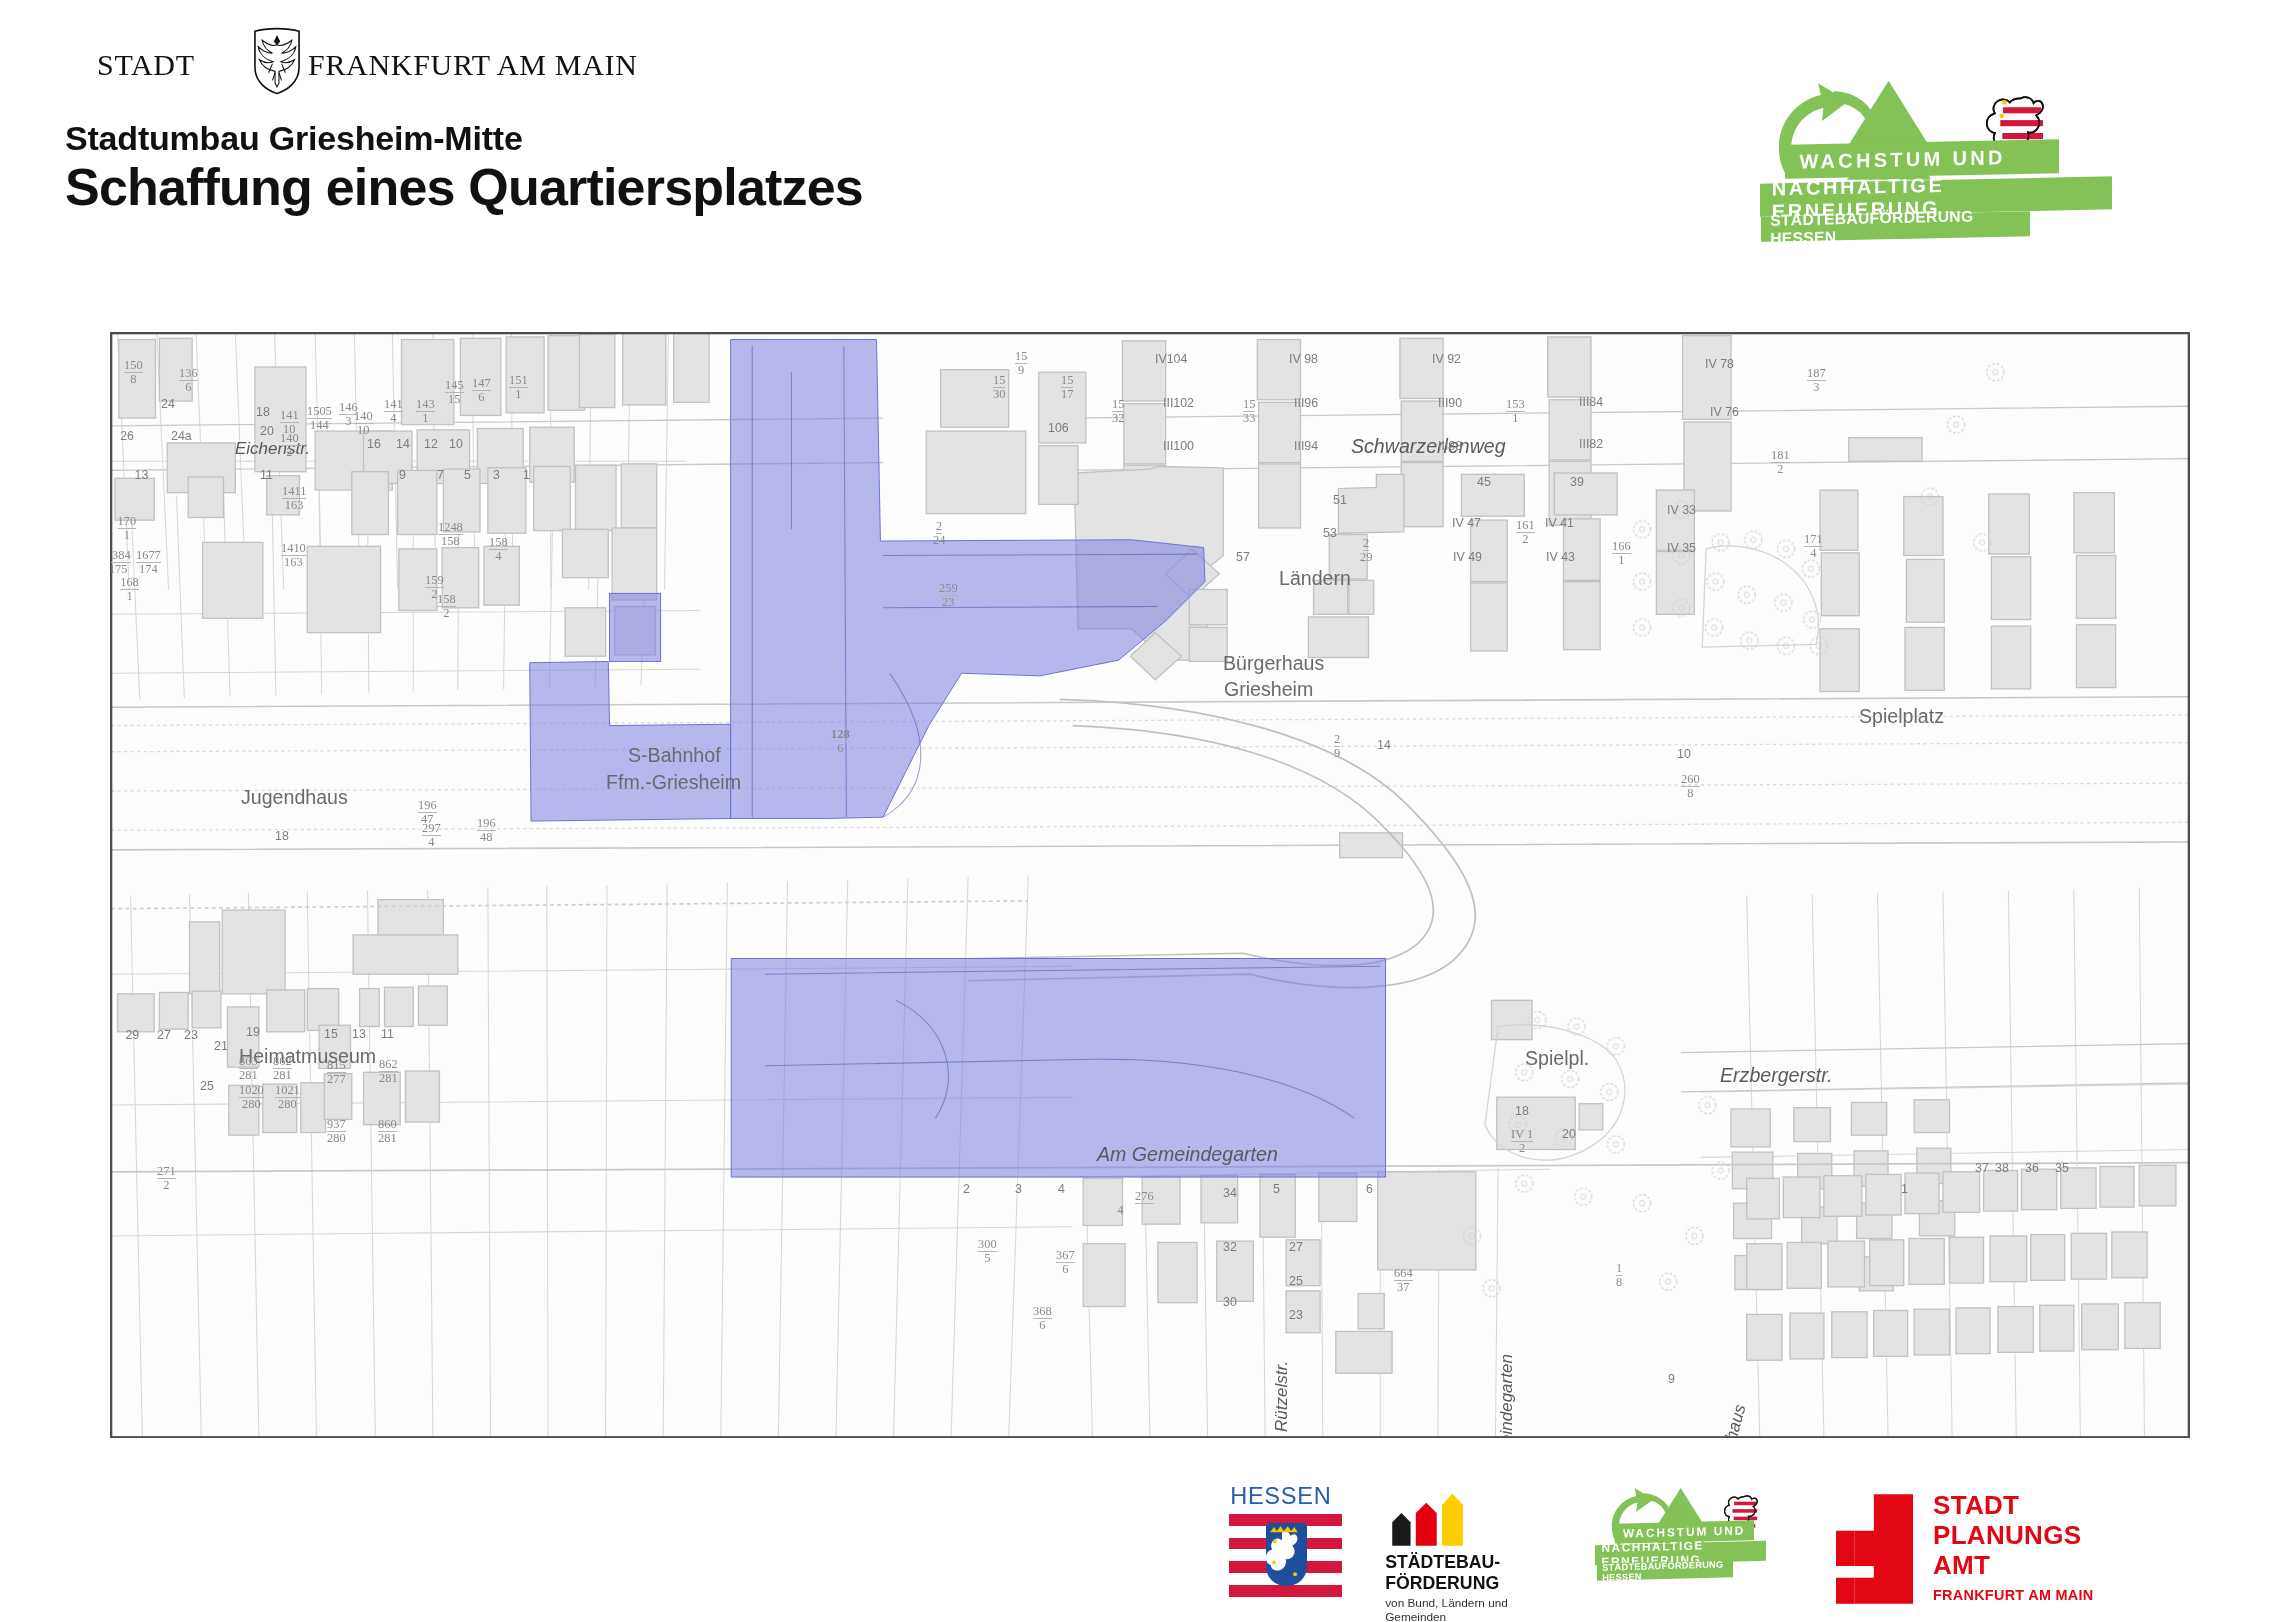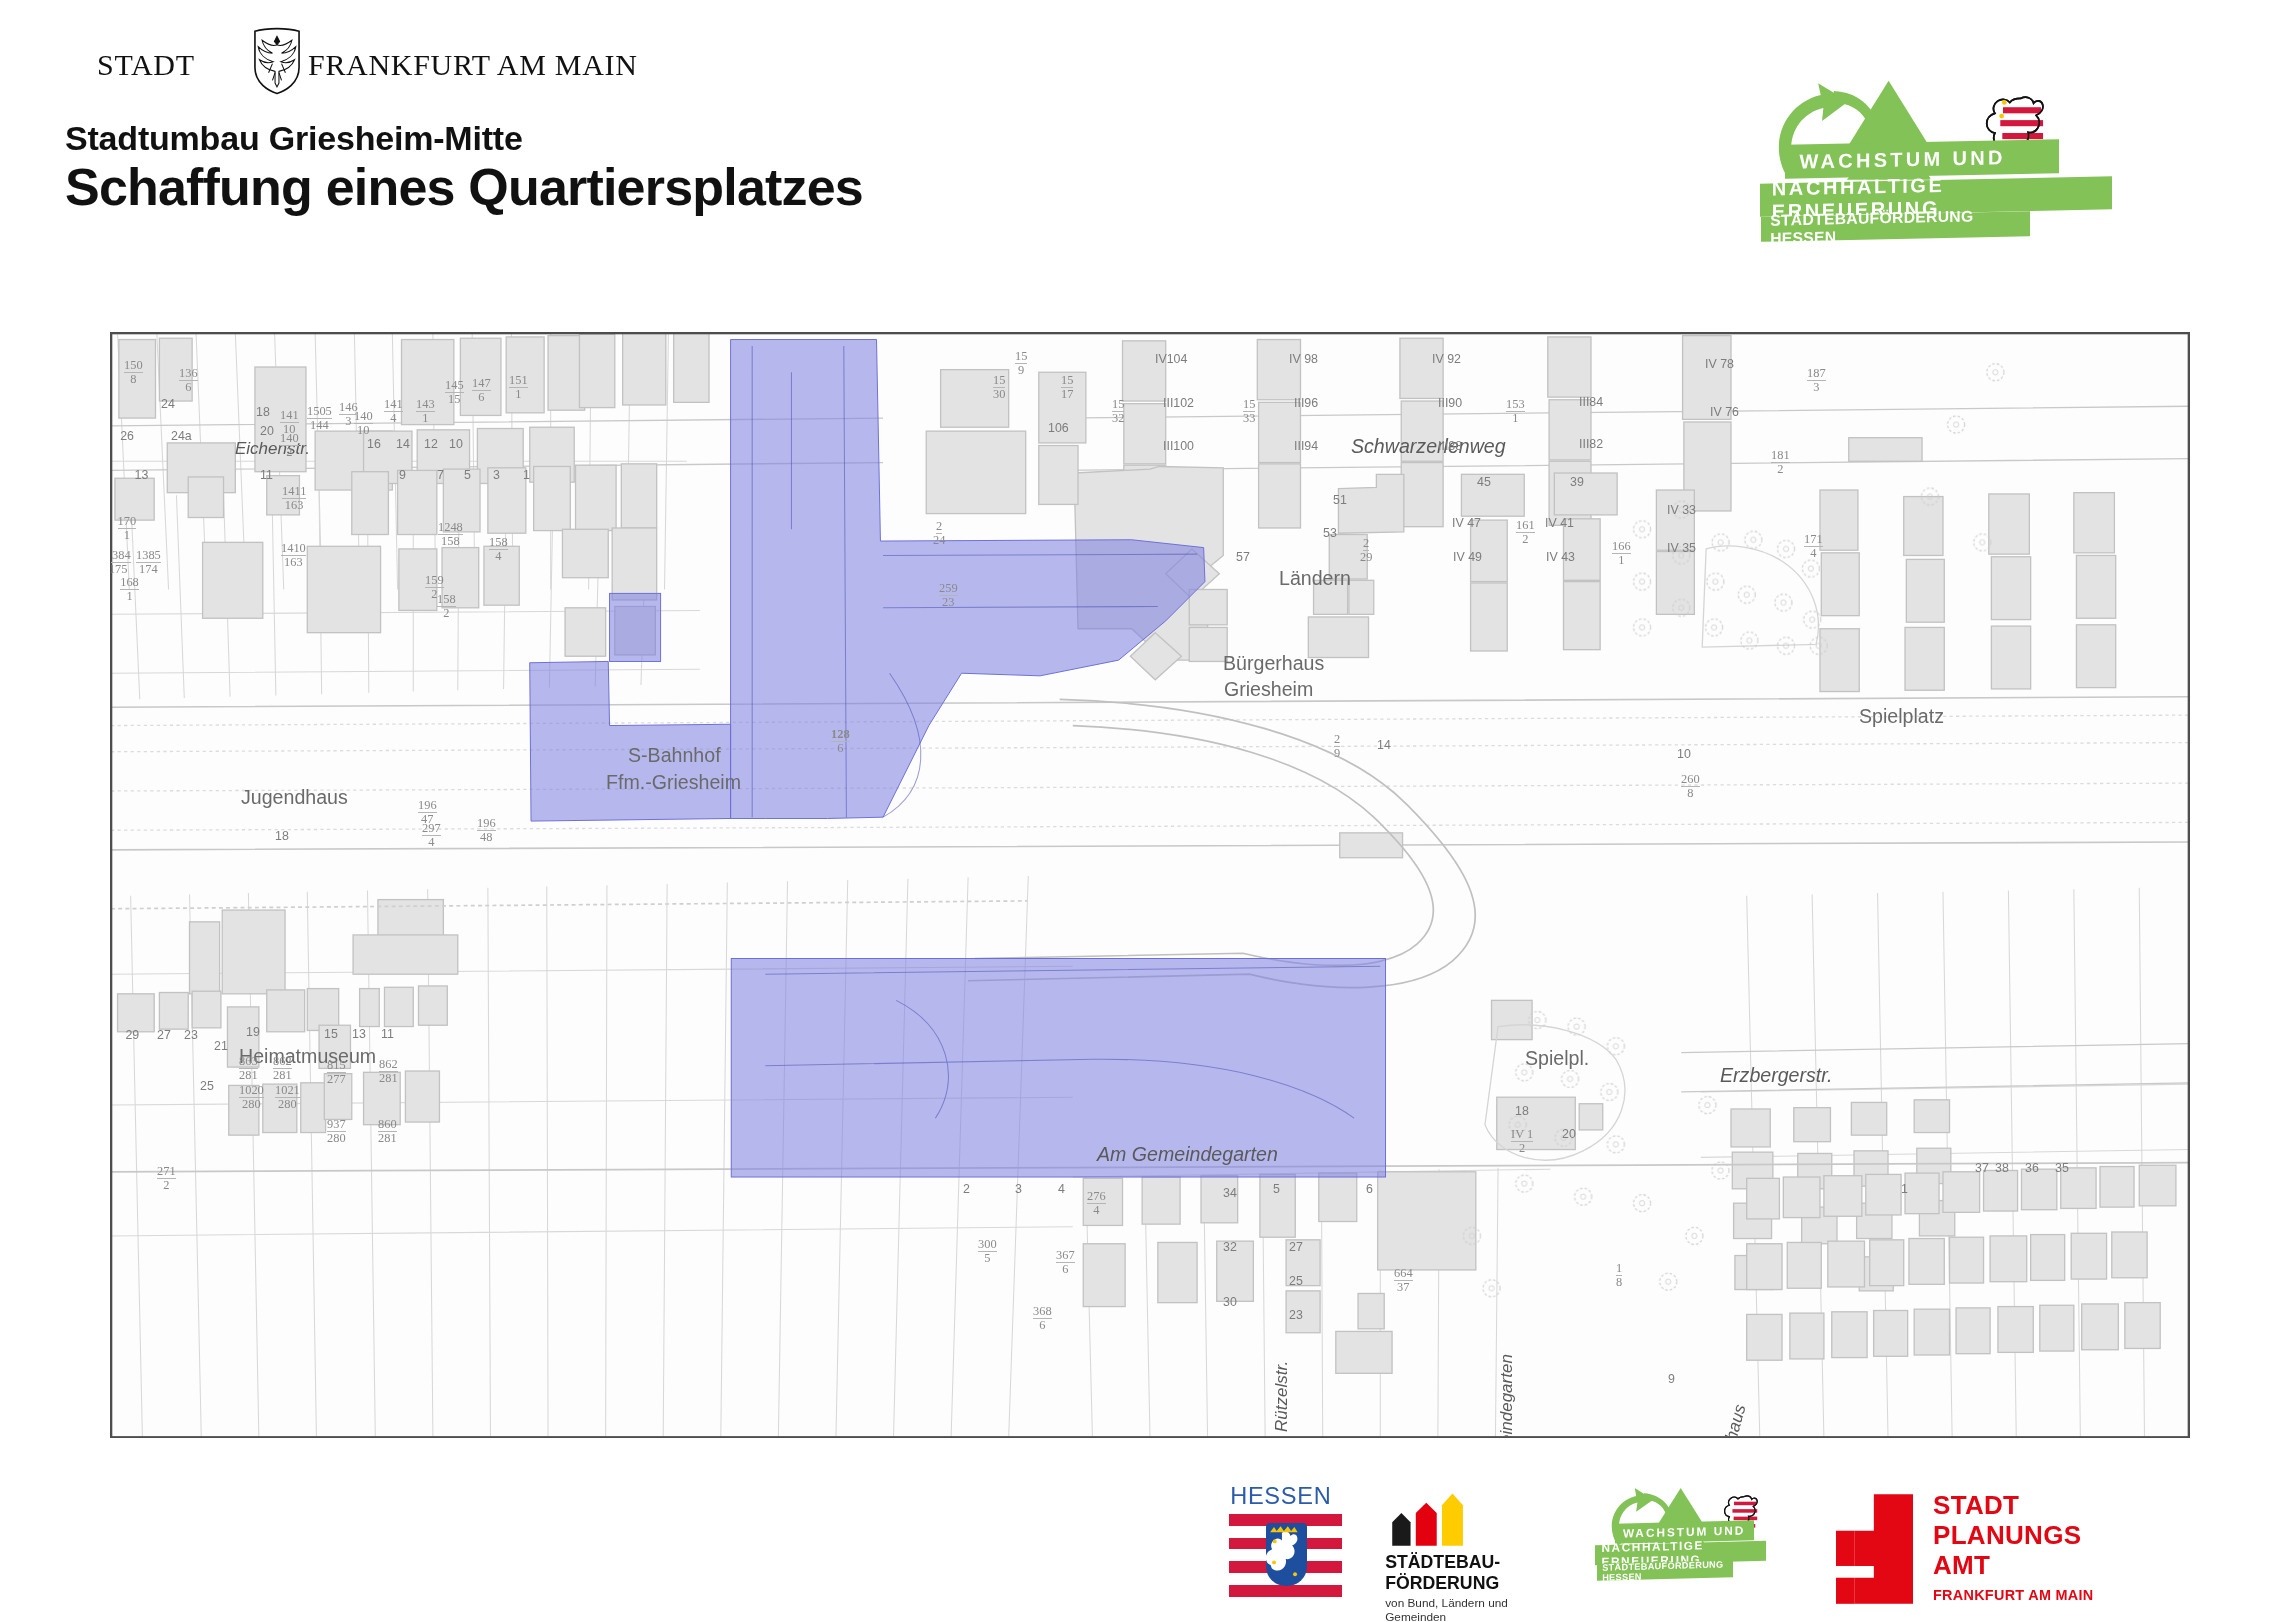--- a/index.html
+++ b/index.html
@@ -480,21 +480,21 @@
       <div class="mlabel" style="left: 149px; top: 136px; font-size: 12.4px; color: rgb(125, 125, 125); line-height: 13px; text-align: center; font-family: &quot;Liberation Sans&quot;, sans-serif;">11</div>
       <div class="mlabel" style="left: 288px; top: 136px; font-size: 12.4px; color: rgb(125, 125, 125); line-height: 13px; text-align: center; font-family: &quot;Liberation Sans&quot;, sans-serif;">9</div>
       <div class="mlabel" style="left: 326px; top: 136px; font-size: 12.4px; color: rgb(125, 125, 125); line-height: 13px; text-align: center; font-family: &quot;Liberation Sans&quot;, sans-serif;">7</div>
       <div class="mlabel" style="left: 353px; top: 136px; font-size: 12.4px; color: rgb(125, 125, 125); line-height: 13px; text-align: center; font-family: &quot;Liberation Sans&quot;, sans-serif;">5</div>
       <div class="mlabel" style="left: 382px; top: 136px; font-size: 12.4px; color: rgb(125, 125, 125); line-height: 13px; text-align: center; font-family: &quot;Liberation Sans&quot;, sans-serif;">3</div>
       <div class="mlabel" style="left: 412px; top: 136px; font-size: 12.4px; color: rgb(125, 125, 125); line-height: 13px; text-align: center; font-family: &quot;Liberation Sans&quot;, sans-serif;">1</div>
       <div class="mlabel" style="left: 171px; top: 152px; font-size: 12.4px; color: rgb(138, 138, 138); line-height: 13px; text-align: center; font-family: &quot;Liberation Serif&quot;, serif;"><span style="border-bottom:0.7px solid #b5b5b5;display:inline-block;">1411</span><br>163</div>
       <div class="mlabel" style="left: 170px; top: 209px; font-size: 12.4px; color: rgb(138, 138, 138); line-height: 13px; text-align: center; font-family: &quot;Liberation Serif&quot;, serif;"><span style="border-bottom:0.7px solid #b5b5b5;display:inline-block;">1410</span><br>163</div>
       <div class="mlabel" style="left: 6.5px; top: 182px; font-size: 12.4px; color: rgb(138, 138, 138); line-height: 13px; text-align: center; font-family: &quot;Liberation Serif&quot;, serif;"><span style="border-bottom:0.7px solid #b5b5b5;display:inline-block;">170</span><br>1</div>
       <div class="mlabel" style="left: -5.2px; top: 216px; font-size: 12.4px; color: rgb(138, 138, 138); line-height: 13px; text-align: center; font-family: &quot;Liberation Serif&quot;, serif;"><span style="border-bottom:0.7px solid #b5b5b5;display:inline-block;">1384</span><br>175</div>
-      <div class="mlabel" style="left: 25px; top: 216px; font-size: 12.4px; color: rgb(138, 138, 138); line-height: 13px; text-align: center; font-family: &quot;Liberation Serif&quot;, serif;"><span style="border-bottom:0.7px solid #b5b5b5;display:inline-block;">1385</span><br>174</div>
+      <div class="mlabel" style="left: 25px; top: 216px; font-size: 12.4px; color: rgb(138, 138, 138); line-height: 13px; text-align: center; font-family: &quot;Liberation Serif&quot;, serif;"><span style="border-bottom:0.7px solid #b5b5b5;display:inline-block;">1677</span><br>174</div>
       <div class="mlabel" style="left: 9.2px; top: 243px; font-size: 12.4px; color: rgb(138, 138, 138); line-height: 13px; text-align: center; font-family: &quot;Liberation Serif&quot;, serif;"><span style="border-bottom:0.7px solid #b5b5b5;display:inline-block;">168</span><br>1</div>
       <div class="mlabel" style="left: 327px; top: 188px; font-size: 12.4px; color: rgb(138, 138, 138); line-height: 13px; text-align: center; font-family: &quot;Liberation Serif&quot;, serif;"><span style="border-bottom:0.7px solid #b5b5b5;display:inline-block;">1248</span><br>158</div>
       <div class="mlabel" style="left: 378px; top: 203px; font-size: 12.4px; color: rgb(138, 138, 138); line-height: 13px; text-align: center; font-family: &quot;Liberation Serif&quot;, serif;"><span style="border-bottom:0.7px solid #b5b5b5;display:inline-block;">158</span><br>4</div>
       <div class="mlabel" style="left: 314px; top: 241px; font-size: 12.4px; color: rgb(138, 138, 138); line-height: 13px; text-align: center; font-family: &quot;Liberation Serif&quot;, serif;"><span style="border-bottom:0.7px solid #b5b5b5;display:inline-block;">159</span><br>2</div>
       <div class="mlabel" style="left: 326px; top: 260px; font-size: 12.4px; color: rgb(138, 138, 138); line-height: 13px; text-align: center; font-family: &quot;Liberation Serif&quot;, serif;"><span style="border-bottom:0.7px solid #b5b5b5;display:inline-block;">158</span><br>2</div>
       <div class="mlabel" style="left: 904px; top: 17px; font-size: 12.4px; color: rgb(138, 138, 138); line-height: 13px; text-align: center; font-family: &quot;Liberation Serif&quot;, serif;"><span style="border-bottom:0.7px solid #b5b5b5;display:inline-block;">15</span><br>9</div>
       <div class="mlabel" style="left: 882px; top: 41px; font-size: 12.4px; color: rgb(138, 138, 138); line-height: 13px; text-align: center; font-family: &quot;Liberation Serif&quot;, serif;"><span style="border-bottom:0.7px solid #b5b5b5;display:inline-block;">15</span><br>30</div>
       <div class="mlabel" style="left: 950px; top: 41px; font-size: 12.4px; color: rgb(138, 138, 138); line-height: 13px; text-align: center; font-family: &quot;Liberation Serif&quot;, serif;"><span style="border-bottom:0.7px solid #b5b5b5;display:inline-block;">15</span><br>17</div>
       <div class="mlabel" style="left: 1001px; top: 65px; font-size: 12.4px; color: rgb(138, 138, 138); line-height: 13px; text-align: center; font-family: &quot;Liberation Serif&quot;, serif;"><span style="border-bottom:0.7px solid #b5b5b5;display:inline-block;">15</span><br>32</div>
       <div class="mlabel" style="left: 1132px; top: 65px; font-size: 12.4px; color: rgb(138, 138, 138); line-height: 13px; text-align: center; font-family: &quot;Liberation Serif&quot;, serif;"><span style="border-bottom:0.7px solid #b5b5b5;display:inline-block;">15</span><br>33</div>
@@ -554,21 +554,21 @@
       <div class="mlabel" style="left: 216px; top: 726px; font-size: 12.4px; color: rgb(138, 138, 138); line-height: 13px; text-align: center; font-family: &quot;Liberation Serif&quot;, serif;"><span style="border-bottom:0.7px solid #b5b5b5;display:inline-block;">815</span><br>277</div>
       <div class="mlabel" style="left: 216px; top: 785px; font-size: 12.4px; color: rgb(138, 138, 138); line-height: 13px; text-align: center; font-family: &quot;Liberation Serif&quot;, serif;"><span style="border-bottom:0.7px solid #b5b5b5;display:inline-block;">937</span><br>280</div>
       <div class="mlabel" style="left: 267px; top: 785px; font-size: 12.4px; color: rgb(138, 138, 138); line-height: 13px; text-align: center; font-family: &quot;Liberation Serif&quot;, serif;"><span style="border-bottom:0.7px solid #b5b5b5;display:inline-block;">860</span><br>281</div>
       <div class="mlabel" style="left: 128px; top: 751px; font-size: 12.4px; color: rgb(138, 138, 138); line-height: 13px; text-align: center; font-family: &quot;Liberation Serif&quot;, serif;"><span style="border-bottom:0.7px solid #b5b5b5;display:inline-block;">1020</span><br>280</div>
       <div class="mlabel" style="left: 164px; top: 751px; font-size: 12.4px; color: rgb(138, 138, 138); line-height: 13px; text-align: center; font-family: &quot;Liberation Serif&quot;, serif;"><span style="border-bottom:0.7px solid #b5b5b5;display:inline-block;">1021</span><br>280</div>
       <div class="mlabel" style="left: 162px; top: 722px; font-size: 12.4px; color: rgb(138, 138, 138); line-height: 13px; text-align: center; font-family: &quot;Liberation Serif&quot;, serif;"><span style="border-bottom:0.7px solid #b5b5b5;display:inline-block;">862</span><br>281</div>
       <div class="mlabel" style="left: 128px; top: 722px; font-size: 12.4px; color: rgb(138, 138, 138); line-height: 13px; text-align: center; font-family: &quot;Liberation Serif&quot;, serif;"><span style="border-bottom:0.7px solid #b5b5b5;display:inline-block;">863</span><br>281</div>
       <div class="mlabel" style="left: 867px; top: 905px; font-size: 12.4px; color: rgb(138, 138, 138); line-height: 13px; text-align: center; font-family: &quot;Liberation Serif&quot;, serif;"><span style="border-bottom:0.7px solid #b5b5b5;display:inline-block;">300</span><br>5</div>
       <div class="mlabel" style="left: 945px; top: 916px; font-size: 12.4px; color: rgb(138, 138, 138); line-height: 13px; text-align: center; font-family: &quot;Liberation Serif&quot;, serif;"><span style="border-bottom:0.7px solid #b5b5b5;display:inline-block;">367</span><br>6</div>
       <div class="mlabel" style="left: 922px; top: 972px; font-size: 12.4px; color: rgb(138, 138, 138); line-height: 13px; text-align: center; font-family: &quot;Liberation Serif&quot;, serif;"><span style="border-bottom:0.7px solid #b5b5b5;display:inline-block;">368</span><br>6</div>
-      <div class="mlabel" style="left: 976px; top: 857px; font-size: 12.4px; color: rgb(138, 138, 138); line-height: 13px; text-align: center; font-family: &quot;Liberation Serif&quot;, serif;"><span style="border-bottom:0.7px solid #b5b5b5;display:inline-block;">276</span><br>4</div>
+      <div class="mlabel" style="left: 976px; top: 857px; font-size: 12.4px; color: rgb(138, 138, 138); line-height: 13px; text-align: center; font-family: &quot;Liberation Serif&quot;, serif;"><span style="border-bottom:0.7px solid #b5b5b5;display:inline-block;margin-left:48px;">276</span><br>4</div>
       <div class="mlabel" style="left: 852px; top: 850px; font-size: 12.4px; color: rgb(125, 125, 125); line-height: 13px; text-align: center; font-family: &quot;Liberation Sans&quot;, sans-serif;">2</div>
       <div class="mlabel" style="left: 904px; top: 850px; font-size: 12.4px; color: rgb(125, 125, 125); line-height: 13px; text-align: center; font-family: &quot;Liberation Sans&quot;, sans-serif;">3</div>
       <div class="mlabel" style="left: 947px; top: 850px; font-size: 12.4px; color: rgb(125, 125, 125); line-height: 13px; text-align: center; font-family: &quot;Liberation Sans&quot;, sans-serif;">4</div>
       <div class="mlabel" style="left: 1162px; top: 850px; font-size: 12.4px; color: rgb(125, 125, 125); line-height: 13px; text-align: center; font-family: &quot;Liberation Sans&quot;, sans-serif;">5</div>
       <div class="mlabel" style="left: 1255px; top: 850px; font-size: 12.4px; color: rgb(125, 125, 125); line-height: 13px; text-align: center; font-family: &quot;Liberation Sans&quot;, sans-serif;">6</div>
       <div class="mlabel" style="left: 1112px; top: 854px; font-size: 12.4px; color: rgb(125, 125, 125); line-height: 13px; text-align: center; font-family: &quot;Liberation Sans&quot;, sans-serif;">34</div>
       <div class="mlabel" style="left: 1112px; top: 908px; font-size: 12.4px; color: rgb(125, 125, 125); line-height: 13px; text-align: center; font-family: &quot;Liberation Sans&quot;, sans-serif;">32</div>
       <div class="mlabel" style="left: 1112px; top: 963px; font-size: 12.4px; color: rgb(125, 125, 125); line-height: 13px; text-align: center; font-family: &quot;Liberation Sans&quot;, sans-serif;">30</div>
       <div class="mlabel" style="left: 1178px; top: 908px; font-size: 12.4px; color: rgb(125, 125, 125); line-height: 13px; text-align: center; font-family: &quot;Liberation Sans&quot;, sans-serif;">27</div>
       <div class="mlabel" style="left: 1178px; top: 942px; font-size: 12.4px; color: rgb(125, 125, 125); line-height: 13px; text-align: center; font-family: &quot;Liberation Sans&quot;, sans-serif;">25</div>

